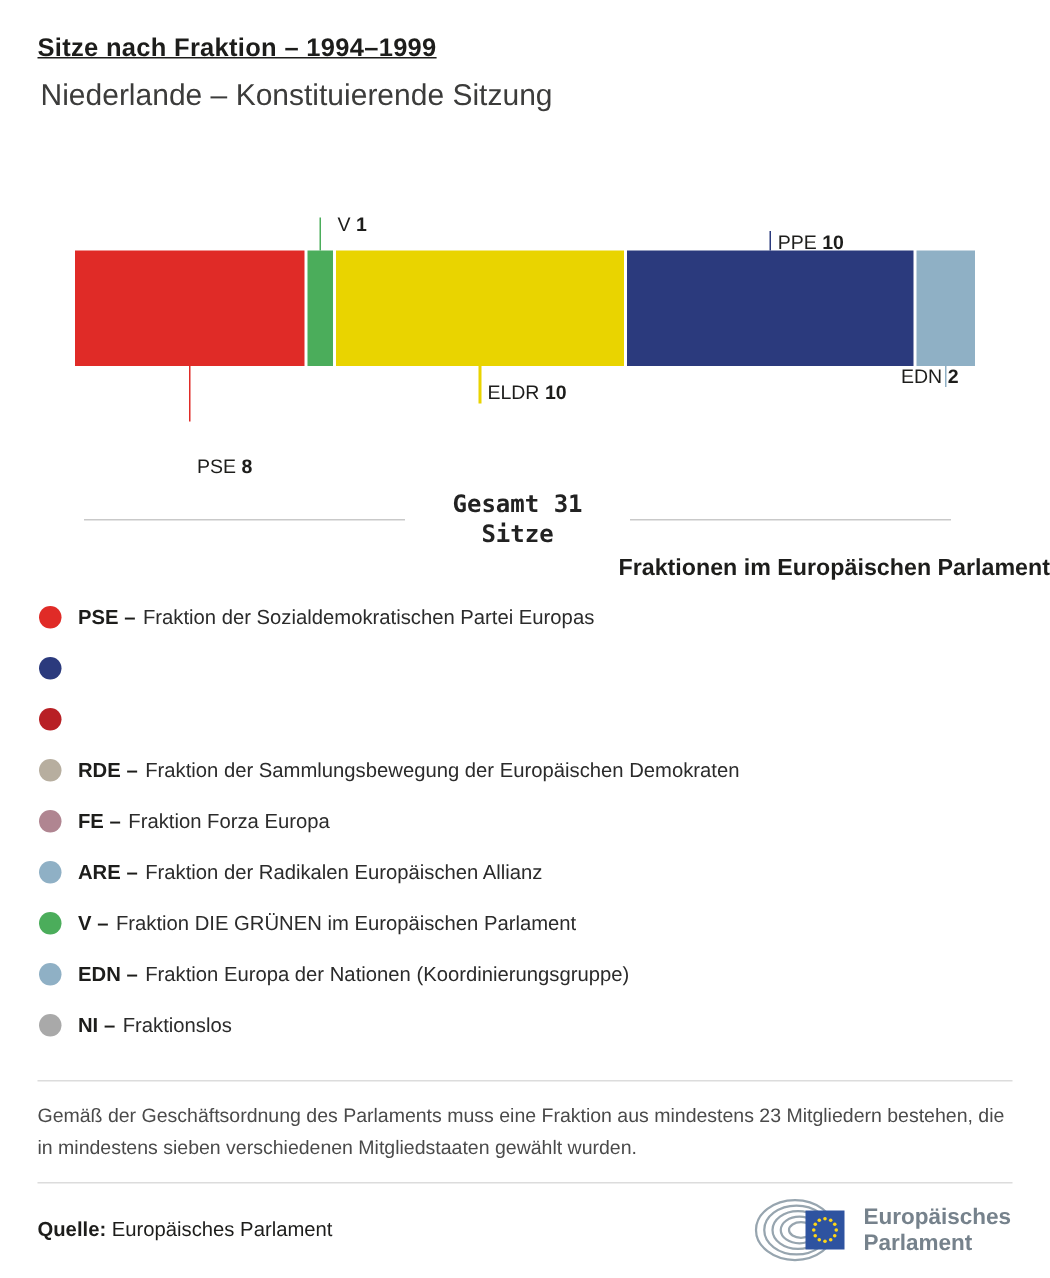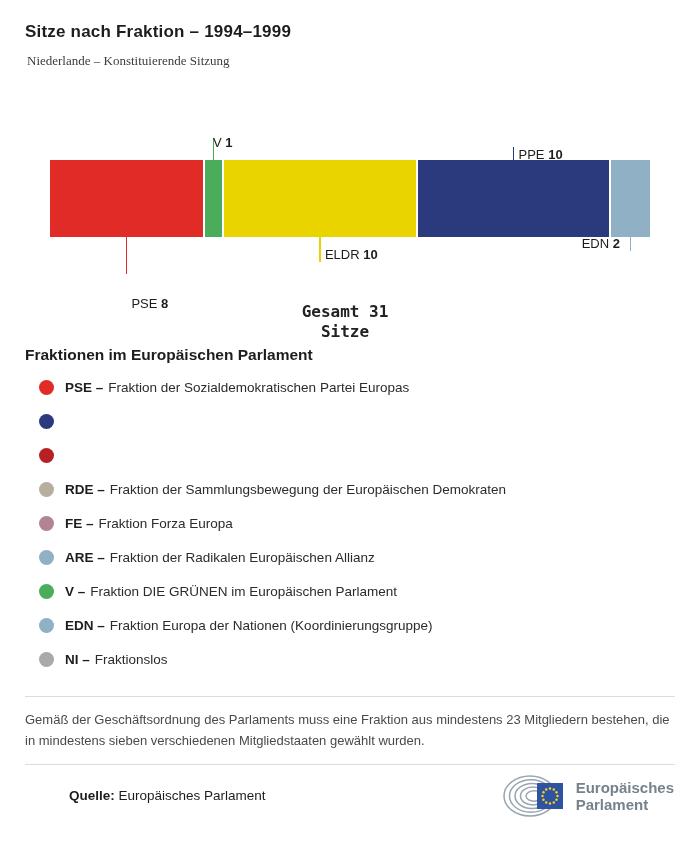--- a/index.html
+++ b/index.html
@@ -1,78 +1,78 @@
 <!DOCTYPE html>
 <html><head>
 <meta charset="utf-8">
 <style>
   html,body{margin:0;padding:0;background:#fff;}
   .page{position:relative;width:700px;height:852px;background:#ffffff;
         font-family:"Liberation Sans","DejaVu Sans",sans-serif;color:#1d1d1b;overflow:hidden;}
-  .title{margin:22px 0 0 25px;font-size:17px;font-weight:bold;color:#1d1d1b;letter-spacing:.2px;}
-  .subtitle{margin:11px 0 0 27px;font-size:13px;font-weight:400;color:#3c3c3b;font-family:Liberation Serif, serif;}
+  .title{margin:22px 0 0 25px;font-size:17px;font-weight:bold;color:#1d1d1b;letter-spacing:.2px;text-decoration:underline;}
+  .subtitle{margin:11px 0 0 27px;font-size:20px;font-weight:400;color:#3c3c3b;}
 
   
   .chart{position:relative;margin-top:63px;height:155px;width:700px;}
   .bar-layer{position:absolute;left:50px;top:0;width:600px;height:155px;}
   .seg{position:absolute;top:28px;height:77px;}
   .callout-line{position:absolute;width:1.5px;}
   .callout-label{position:absolute;font-size:13px;color:#1d1d1b;white-space:nowrap;}
   .callout-label b{font-weight:bold;}
 
   
-  .total-row{display:flex;align-items:center;margin:15px 66px 0 56px;flex-direction:column;}
+  .total-row{display:flex;align-items:center;margin:32px 66px 0 56px;}
   .total-rule{flex:1;height:1px;background:#c9c9c9;}
   .total-text{margin:0 32px;text-align:center;font-family:"DejaVu Sans Mono","Liberation Mono",monospace;
               font-weight:bold;font-size:16px;line-height:1.25;color:#222;}
 
   
-  .legend-heading{margin:4px 0 0 25px;font-size:15.5px;font-weight:bold;color:#1d1d1b;}
+  .legend-heading{margin:4px 0 0 25px;font-size:15.5px;font-weight:bold;color:#1d1d1b;text-align:right;}
   .legend-list{margin-top:6px;}
-  .lg-row{display:flex;align-items:center;height:34px;padding-left:39px;}
+  .lg-row{display:flex;align-items:center;height:34px;padding-left:26px;}
   .dot{width:15px;height:15px;border-radius:50%;flex:0 0 15px;margin-right:11px;background:#999;}
   .lg-text{font-size:13.5px;color:#2b2b2b;}
   .lg-text b{font-weight:bold;color:#1d1d1b;}
   .lg-text .desc{margin-left:5px;}
 
   .rule{border:none;border-top:1px solid #dcdcdc;margin:20px 25px 0 25px;}
   .footnote{margin:12px 30px 0 25px;font-size:13px;line-height:1.65;color:#4a4a4a;}
   .rule2{border:none;border-top:1px solid #dcdcdc;margin:12px 25px 0 25px;}
 
   .bottom-row{display:flex;align-items:center;justify-content:space-between;margin:8px 26px 0 25px;}
   .source{font-size:13.5px;color:#1d1d1b;}
-  .source b{font-weight:bold;margin-left:44px;}
+  .source b{font-weight:bold;}
   .logo{display:flex;align-items:center;}
   .logo-text{margin-left:8px;font-size:15px;font-weight:bold;color:#76828c;line-height:1.15;}
 </style>
 </head>
 <body>
 
 <div class="page">
 
   <div class="title">Sitze nach Fraktion – 1994–1999</div>
   <div class="subtitle">Niederlande – Konstituierende Sitzung</div>
 
   <div class="chart">
     <div class="bar-layer" id="bar-layer">
         <div class="seg" style="left: 0px; width: 152.839px; background: rgb(224, 43, 39);"></div>
         <div class="callout-line" style="left: 75.6694px; height: 37px; background: rgb(224, 43, 39); top: 105px;"></div>
         <div class="callout-label" style="top: 127px; left: 81.4194px; margin-top: 37px;"><span>PSE</span> <b>8</b></div>
         <div class="seg" style="left: 154.839px; width: 17.3548px; background: rgb(75, 173, 91);"></div>
         <div class="callout-line" style="left: 162.766px; height: 22px; background: rgb(75, 173, 91); top: 6px;"></div>
-        <div class="callout-label" style="top: 3px; left: 163px;"><span>V</span> <b>1</b></div>
+        <div class="callout-label" style="top: 3px; left: 175px;"><span>V</span> <b>1</b></div>
         <div class="seg" style="left: 174.194px; width: 191.548px; background: rgb(233, 212, 0);"></div>
         <div class="callout-line" style="left: 269.218px; height: 25px; background: rgb(233, 212, 0); top: 105px;"></div>
         <div class="callout-label" style="top: 115px; left: 274.968px;"><span>ELDR</span> <b>10</b></div>
         <div class="seg" style="left: 367.742px; width: 191.548px; background: rgb(43, 58, 125);"></div>
         <div class="callout-line" style="left: 462.766px; height: 13px; background: rgb(43, 58, 125); top: 15px;"></div>
         <div class="callout-label" style="top: 15px; left: 468.516px;"><span>PPE</span> <b>10</b></div>
         <div class="seg" style="left: 561.29px; width: 38.7097px; background: rgb(143, 176, 197);"></div>
         <div class="callout-line" style="left: 579.895px; height: 14px; background: rgb(143, 176, 197); top: 105px;"></div>
-        <div class="callout-label" style="top: 104px; right: 30px; text-align: right;"><span>EDN</span> <b>2</b></div>
+        <div class="callout-label" style="top: 104px; right: 11px; text-align: right;"><span>EDN</span> <b>2</b></div>
       </div>
   </div>
 
   <div class="total-row">
     <div class="total-rule"></div>
     <div class="total-text">
       <div>Gesamt 31</div>
       <div>Sitze</div>
     </div>
     <div class="total-rule"></div>

